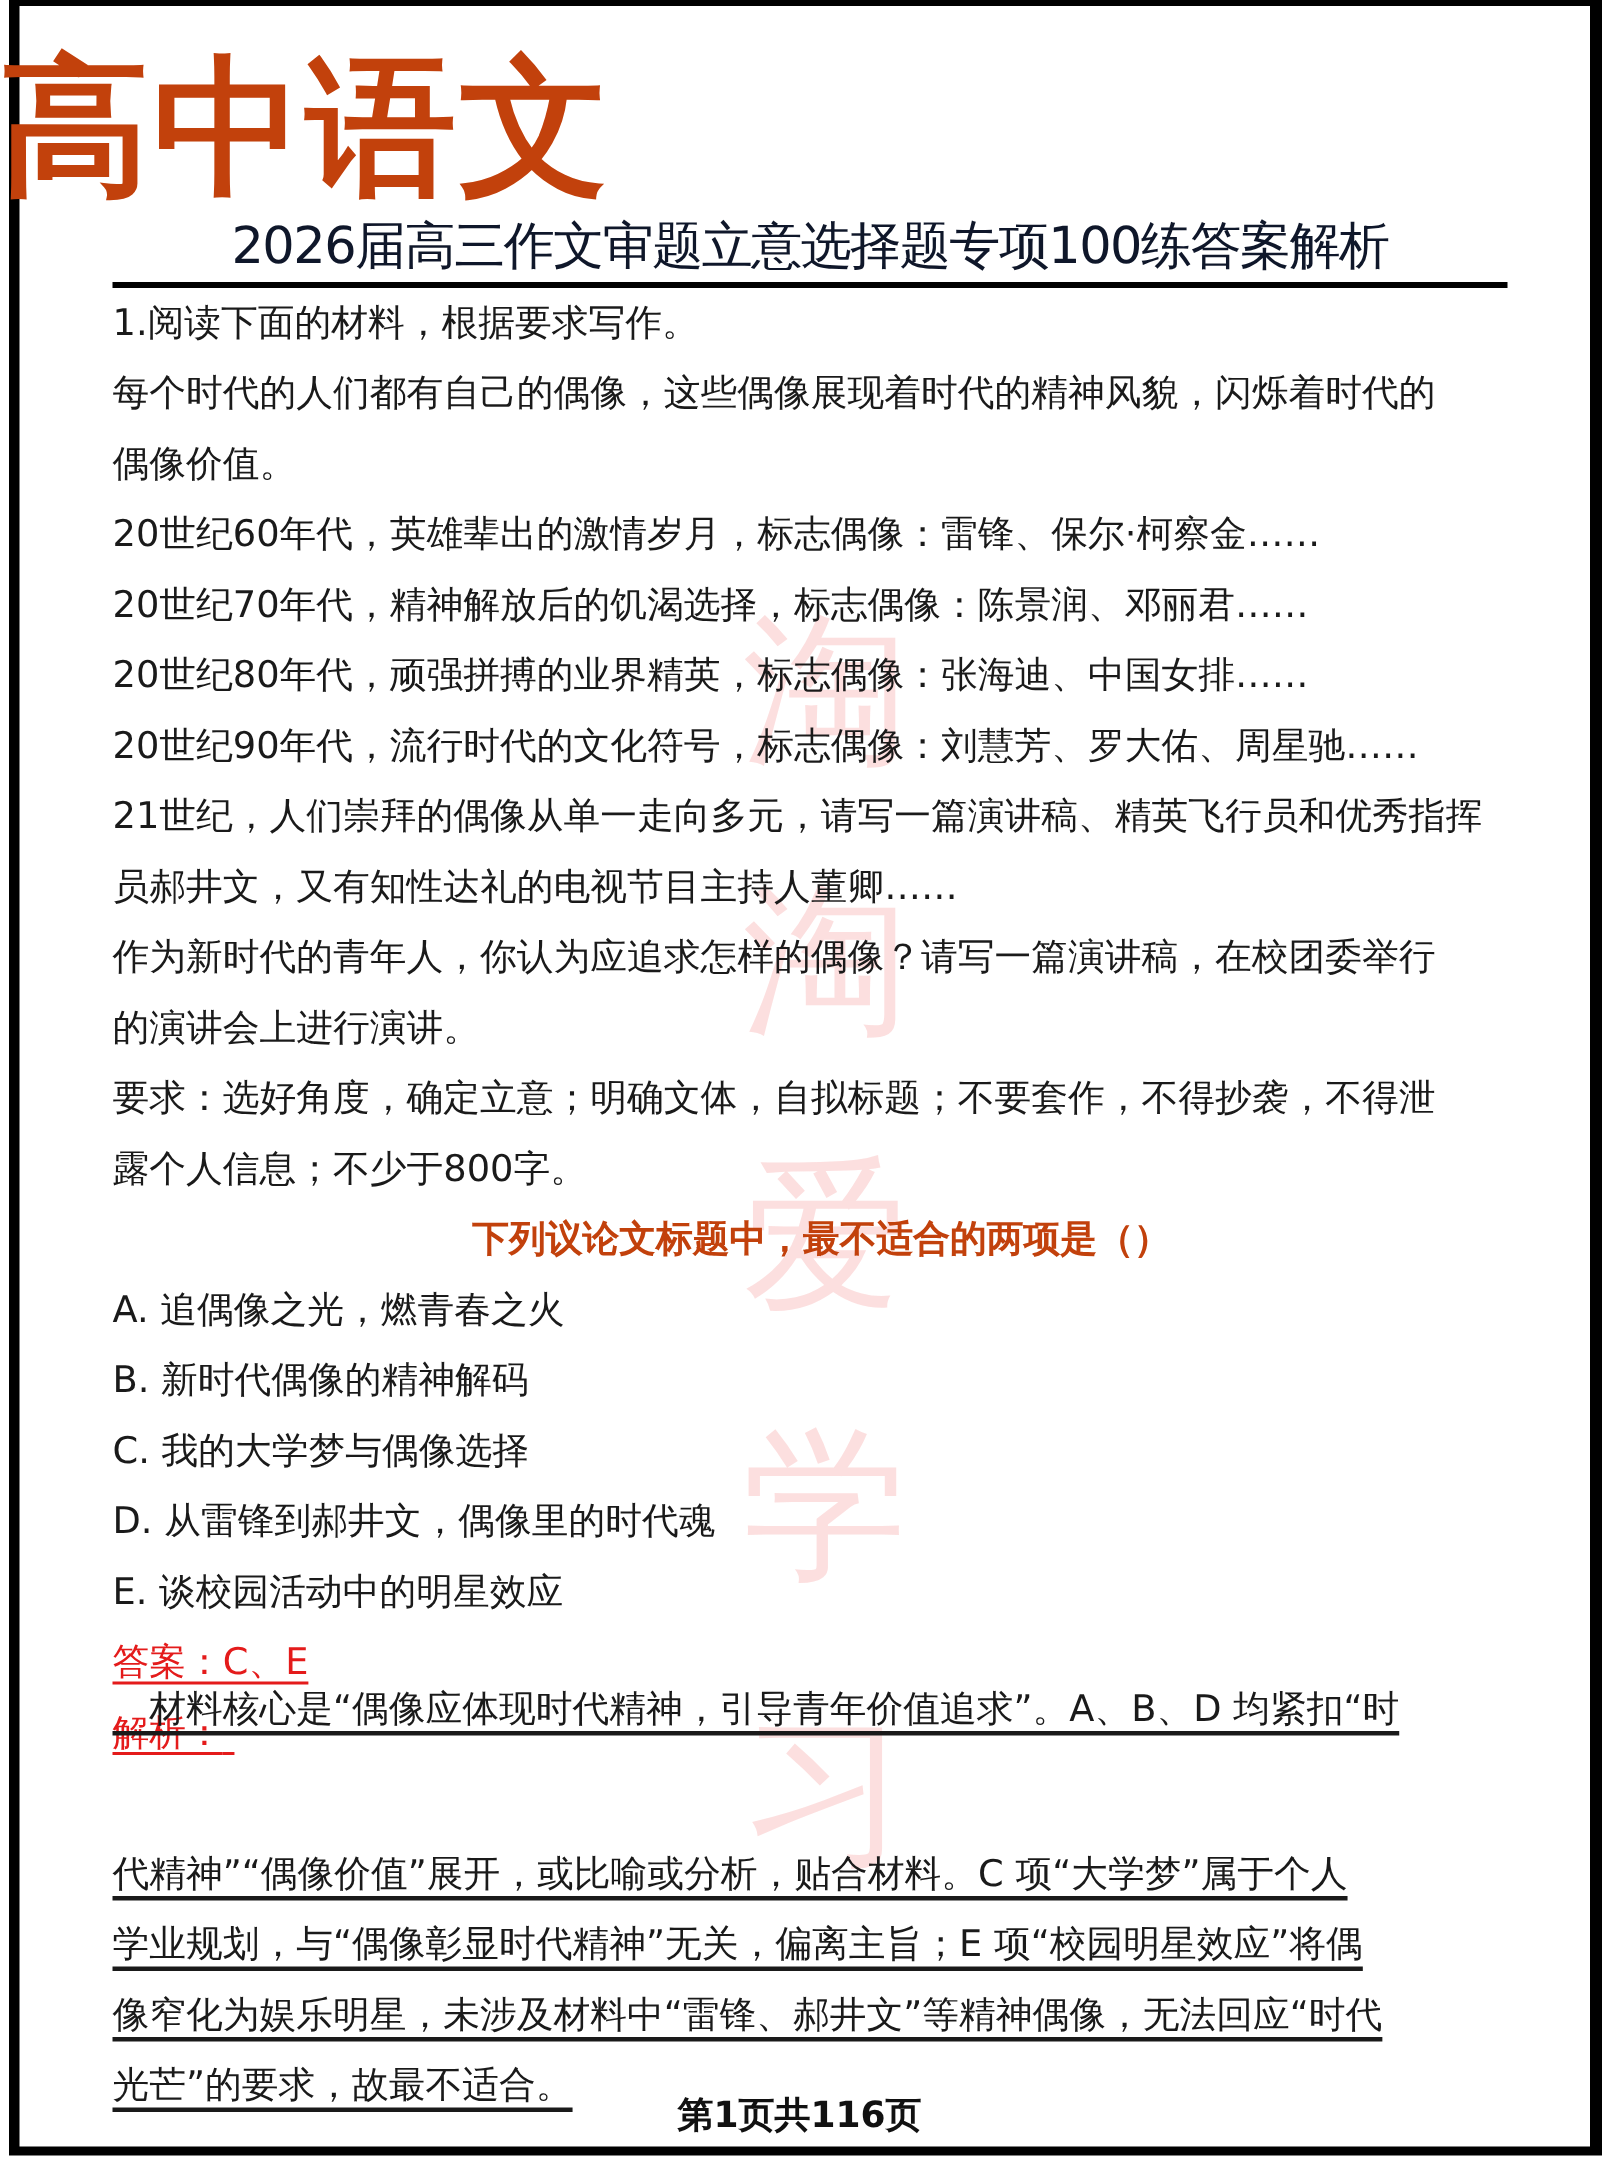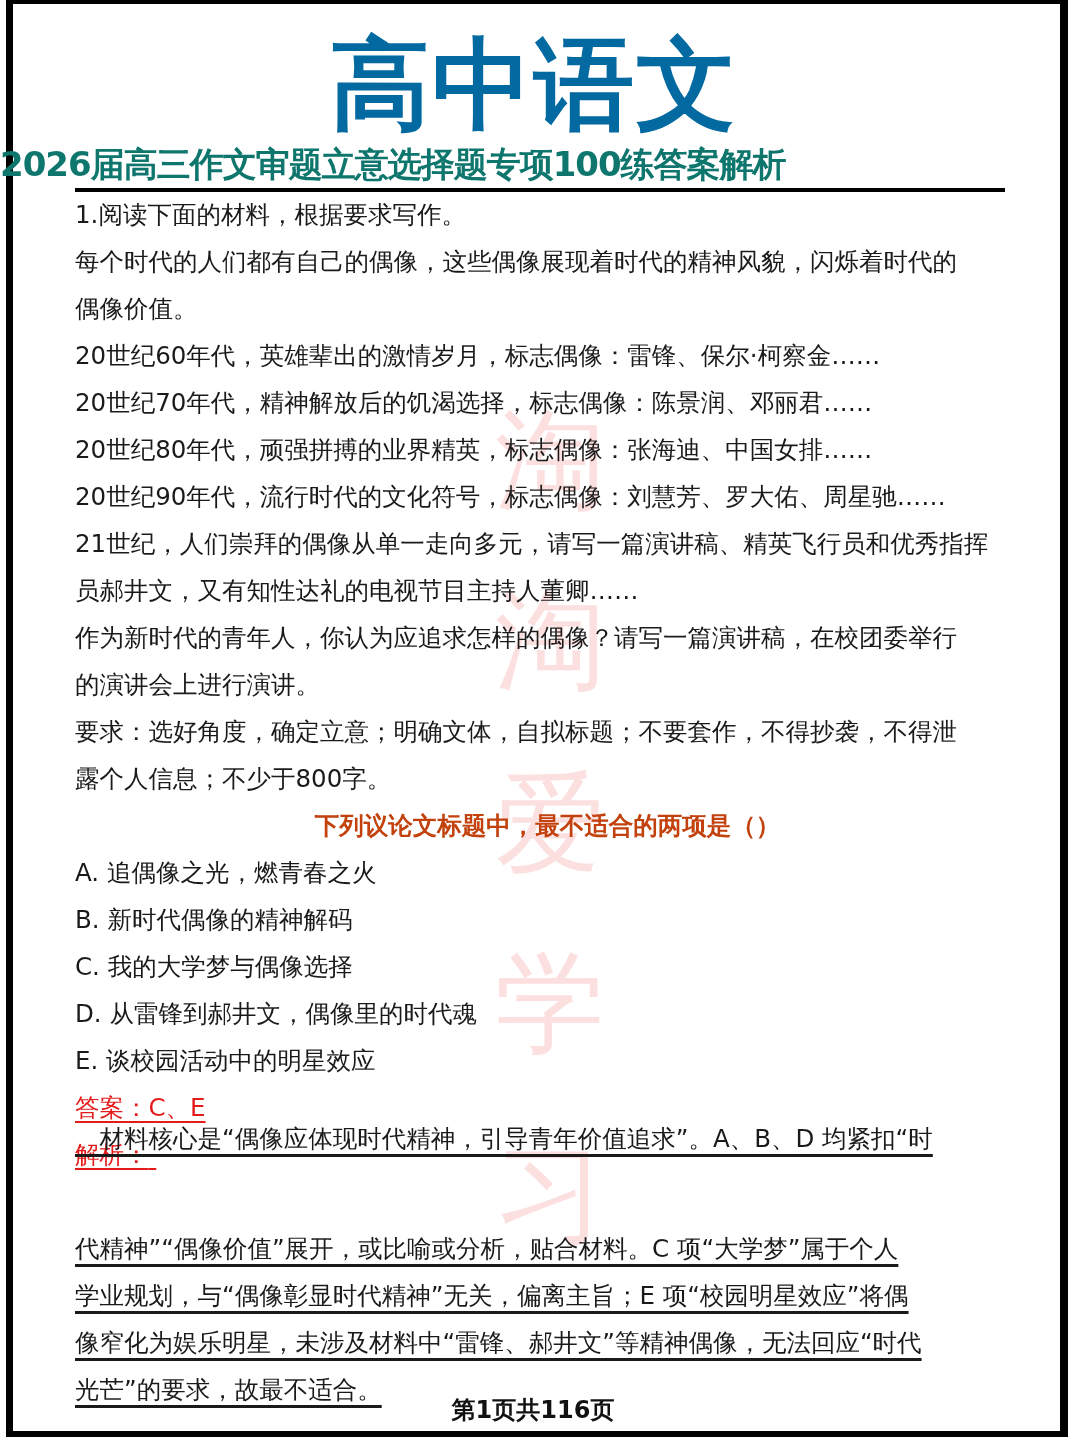--- a/index.html
+++ b/index.html
@@ -1,19 +1,19 @@
 <!DOCTYPE html>
 <html><head>
 <meta charset="utf-8">
 <style>
   html, body { margin: 0; padding: 0; background: #ffffff; }
   body { width: 1080px; height: 1443px; position: relative; overflow: hidden; font-family: "DejaVu Sans", "Liberation Sans", sans-serif; }
   .frame { position: absolute; left: 6px; top: 0px; width: 1062px; height: 1437px; border-left: 7px solid #000; border-top: 4px solid #000; border-right: 8px solid #000; border-bottom: 6px solid #000; box-sizing: border-box; }
-  .title { position: absolute; left: 0; width: 1068px; top: 30px; height: 110px; text-align: center; color: #0369a1; font-size: 100px; font-weight: bold; line-height: 110px; letter-spacing: 2px; }
-  .subtitle { position: absolute; left: 0; width: 1080px; top: 142px; height: 44px; color: #0f766e; font-size: 34px; font-weight: bold; line-height: 44px; letter-spacing: -1px; }
+  .title { position: absolute; left: 0; width: 1068px; top: 30px; height: 110px; text-align: left; color: #c2410c; font-size: 100px; font-weight: bold; line-height: 110px; letter-spacing: 2px; }
+  .subtitle { position: absolute; left: 0; width: 1080px; top: 142px; height: 44px; text-align: center; color: #0f172a; font-size: 34px; font-weight: normal; line-height: 44px; letter-spacing: -1px; }
   .rule { position: absolute; left: 75px; width: 930px; top: 188px; height: 4px; background: #000; }
   .watermark { position: absolute; left: 495px; width: 100px; text-align: center; color: rgba(240, 80, 80, 0.18); font-size: 110px; font-family: "DejaVu Serif", serif; line-height: 110px; pointer-events: none; }
   .line { position: absolute; left: 75px; width: 945px; height: 47px; line-height: 47px; font-size: 24.5px; color: #1a1a1a; white-space: nowrap; overflow: visible; }
   .bold { font-weight: normal; }
   .blue { color: #c2410c; font-weight: bold; text-align: center; }
   .red { color: #e41b1b; text-decoration: underline; text-decoration-thickness: 2px; text-underline-offset: 5px; }
   .ul { text-decoration: underline; text-decoration-thickness: 3px; text-underline-offset: 7px; }
   .footer { position: absolute; left: 0; width: 1066px; top: 1392px; height: 36px; line-height: 36px; text-align: center; font-size: 24px; font-weight: bold; color: #111; }
 </style>
 </head>

